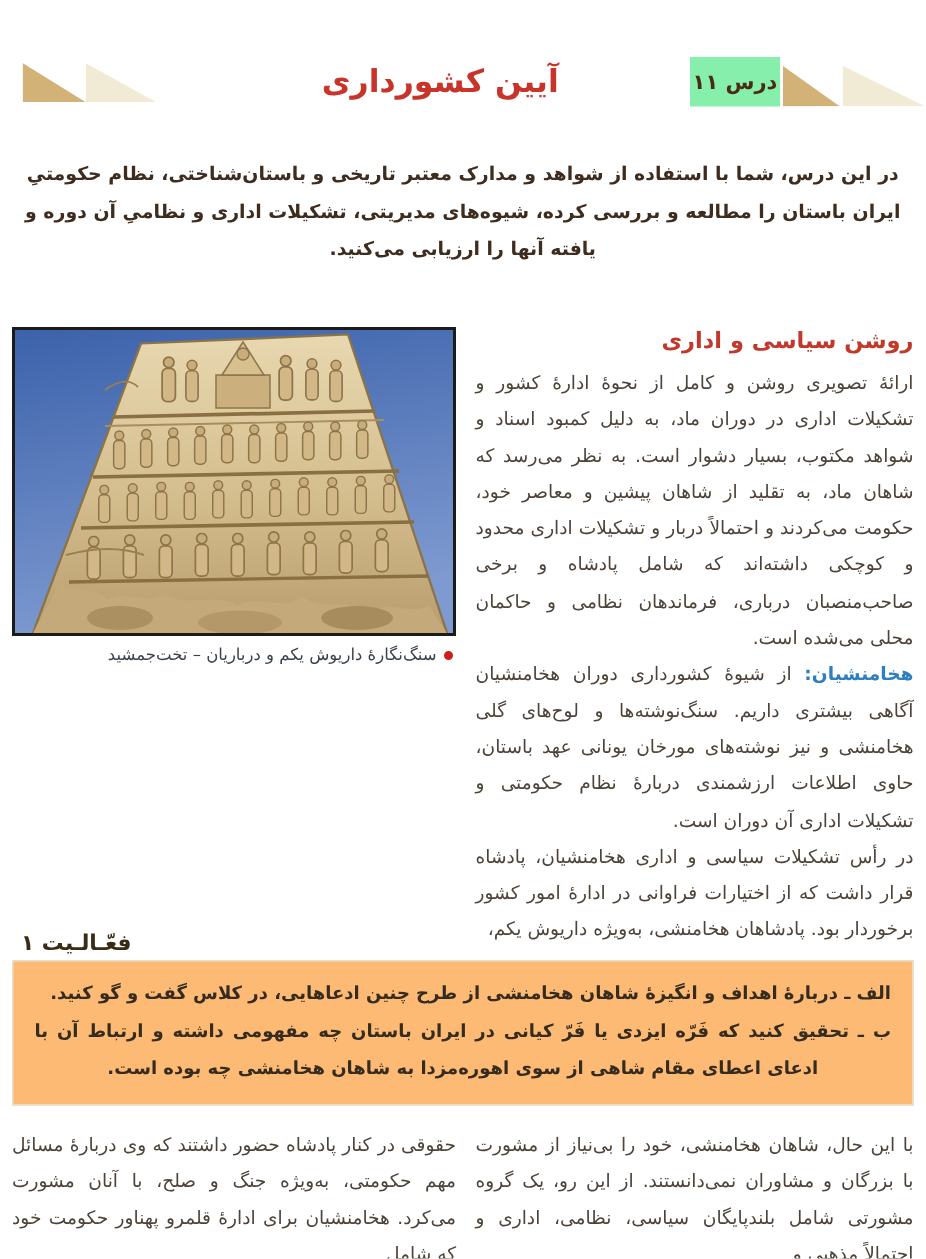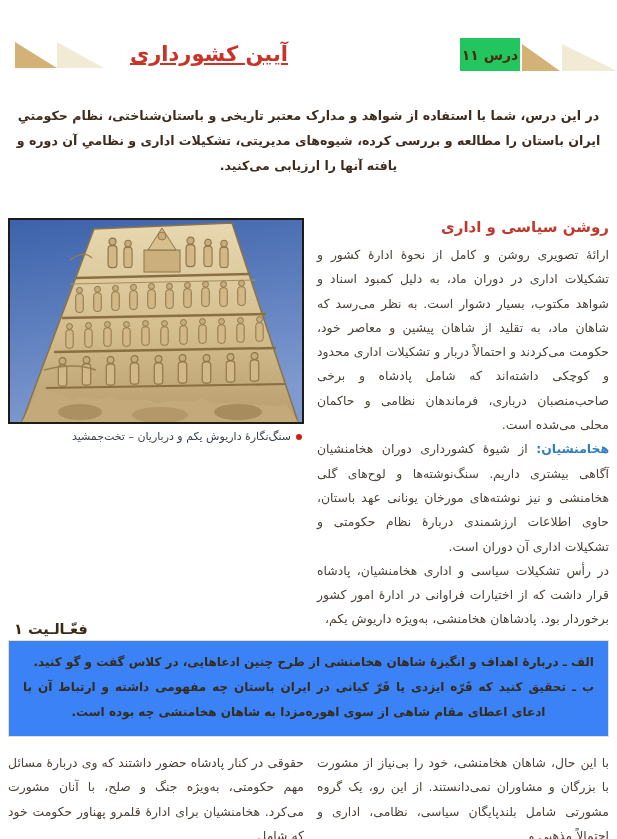--- a/index.html
+++ b/index.html
@@ -2,34 +2,34 @@
 <html lang="fa" dir="rtl"><head>
 <meta charset="utf-8">
 <style>
   * { margin:0; padding:0; box-sizing:border-box; }
   html,body { width:617px; height:839px; background:#ffffff; overflow:hidden; }
   body { position:relative; font-family:"DejaVu Sans", sans-serif; direction:rtl; }
 
   
   .lesson-badge{
     position:absolute; left:460px; top:38px; width:60px; height:33px;
-    background:#22c55e; color:#4a2c10; font-weight:bold; font-size:14px;
+    background:#86efac; color:#4a2c10; font-weight:bold; font-size:14px;
     display:flex; align-items:center; justify-content:center;
   }
   .tri{ position:absolute; }
   .tri-shape{ width:100%; height:100%; clip-path:polygon(0 0, 0 100%, 100% 100%); }
   .tri-tan  .tri-shape{ background:#d3b277; }
   .tri-cream.tri-shape-wrap .tri-shape, .tri-cream .tri-shape{ background:#f1ebd6; }
   .tri-r1{ left:522px; top:44px; width:38px; height:27px; }
   .tri-r2{ left:562px; top:44px; width:55px; height:27px; }
   .tri-l1{ left:15px;  top:42px; width:42px; height:26px; }
   .tri-l2{ left:57px;  top:42px; width:47px; height:26px; }
   .page-title{
     position:absolute; left:130px; right:160px; top:42px;
-    text-align:left; font-size:21px; font-weight:bold; color:#c9342a;text-decoration:underline;
+    text-align:center; font-size:21px; font-weight:bold; color:#c9342a;
   }
 
   
   .intro{
     position:absolute; left:12px; right:12px; top:103px;
     font-size:12.6px; font-weight:bold; color:#3e2d1f;
     line-height:25px; text-align:center;
   }
 
   
@@ -61,21 +61,21 @@
   .activity-label{
     font-size:14.5px; font-weight:bold; color:#3a2b15;
     line-height:22px; white-space:nowrap; margin:0 6px;
   }
   .act-tri{ width:28px; height:20px; margin-left:3px; flex:0 0 auto;
             clip-path:polygon(0 0, 0 100%, 100% 100%); }
   .act-tri-light{ background:#f2a894; }
   .act-tri-dark { background:#dd5f47; width:25px; }
   .activity-box{
     position:absolute; top:640px; left:8px; right:8px; height:97px;
-    background:#3b82f6; border:1px solid #e8dfc9; padding:9px 14px 8px 14px;
+    background:#fdba74; border:1px solid #e8dfc9; padding:9px 14px 8px 14px;
   }
   .activity-item{ font-size:12px; font-weight:bold; color:#352b1e; line-height:25px; }
   .activity-item.center-last{ text-align:justify; text-align-last:center; }
 
   
   .bottom-cols{ position:absolute; top:751px; left:8px; right:8px; display:flex; gap:13px; }
   .bottom-cols .colA{ width:292px; flex:0 0 292px; }
   .bottom-cols .colB{ flex:1; }
 </style>
 </head>

